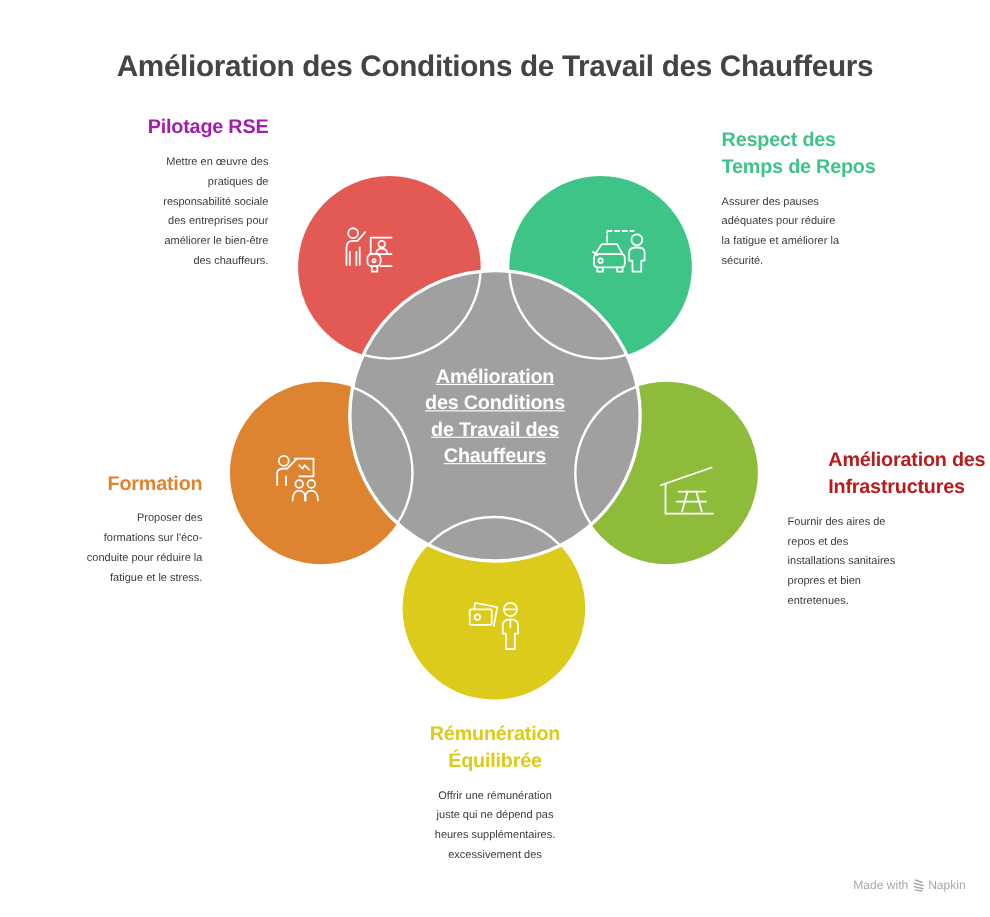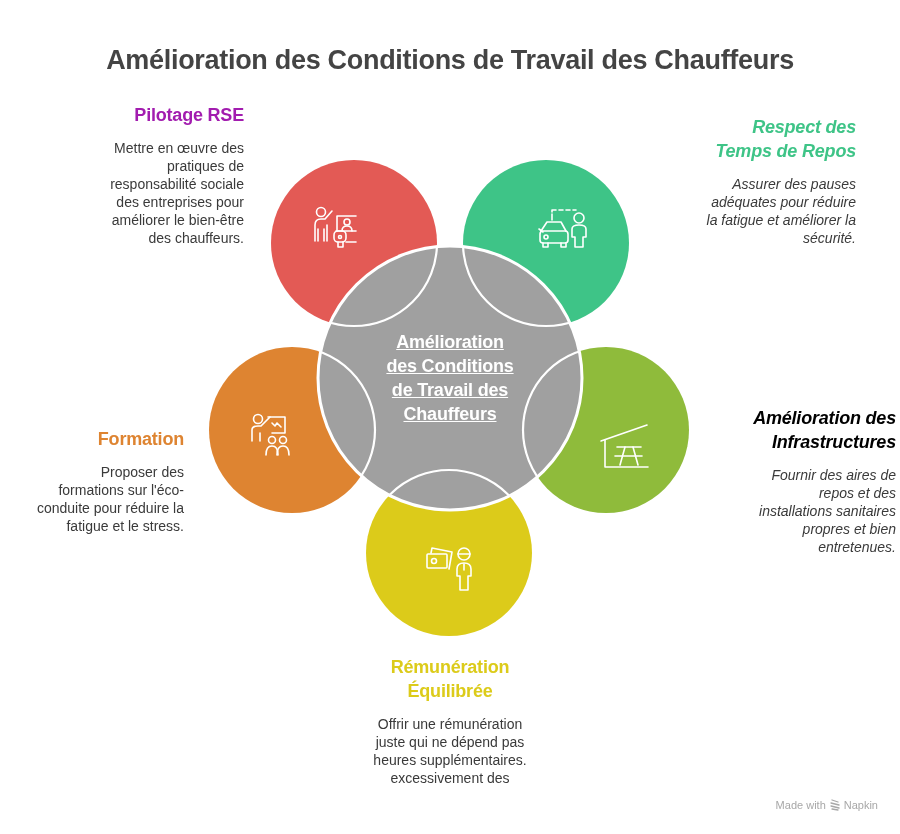--- a/index.html
+++ b/index.html
@@ -1,22 +1,22 @@
 <!DOCTYPE html>
 <html><head>
   <meta charset="utf-8">
   <style>
     html, body { margin: 0; padding: 0; background: #ffffff; }
     body { width: 900px; height: 834px; position: relative; overflow: hidden; font-family: "Liberation Sans", "DejaVu Sans", sans-serif; }
     .title { position: absolute; left: 0; top: 45px; width: 900px; text-align: center; font-size: 27px; font-weight: 700; color: #444444; letter-spacing: -0.3px; }
     svg.diagram { position: absolute; left: 0; top: 0; }
     .block { position: absolute; }
     .block .h { font-size: 18px; font-weight: 700; line-height: 24px; letter-spacing: -0.2px; }
-    .block .d { margin-top: 12px; font-size: 14px; line-height: 18px; color: #3a3a3a; }
-    .right { text-align: right; font-style: italic; }
+    .block .d { margin-top: 12px; font-size: 10px; line-height: 18px; color: #3a3a3a; }
+    .right { text-align: left; }
     .left { text-align: right; }
     .center { text-align: center; }
     .center-label { position: absolute; left: 360px; top: 330px; width: 180px; text-align: center; color: #ffffff; font-size: 18px; font-weight: 700; line-height: 24px; letter-spacing: -0.2px; text-decoration: underline; }
     .footer { position: absolute; right: 22px; top: 799px; font-size: 11px; color: #a8a8a8; display: flex; align-items: flex-start; gap: 3px; }
   </style>
 </head>
 <body>
 
 <div class="title">Amélioration des Conditions de Travail des Chauffeurs</div>
 
@@ -135,21 +135,21 @@
   <div class="h" style="color:#DE8431;">Formation</div>
   <div class="d">
     <div>Proposer des</div>
     <div>formations sur l'éco-</div>
     <div>conduite pour réduire la</div>
     <div>fatigue et le stress.</div>
   </div>
 </div>
 
 <div class="block right" style="left:716px; top:406px; width:180px;">
-  <div class="h" style="color:#000000;">
+  <div class="h" style="color:#b91c1c;margin-left:37px;">
     <div>Amélioration des</div>
     <div>Infrastructures</div>
   </div>
   <div class="d">
     <div>Fournir des aires de</div>
     <div>repos et des</div>
     <div>installations sanitaires</div>
     <div>propres et bien</div>
     <div>entretenues.</div>
   </div>

